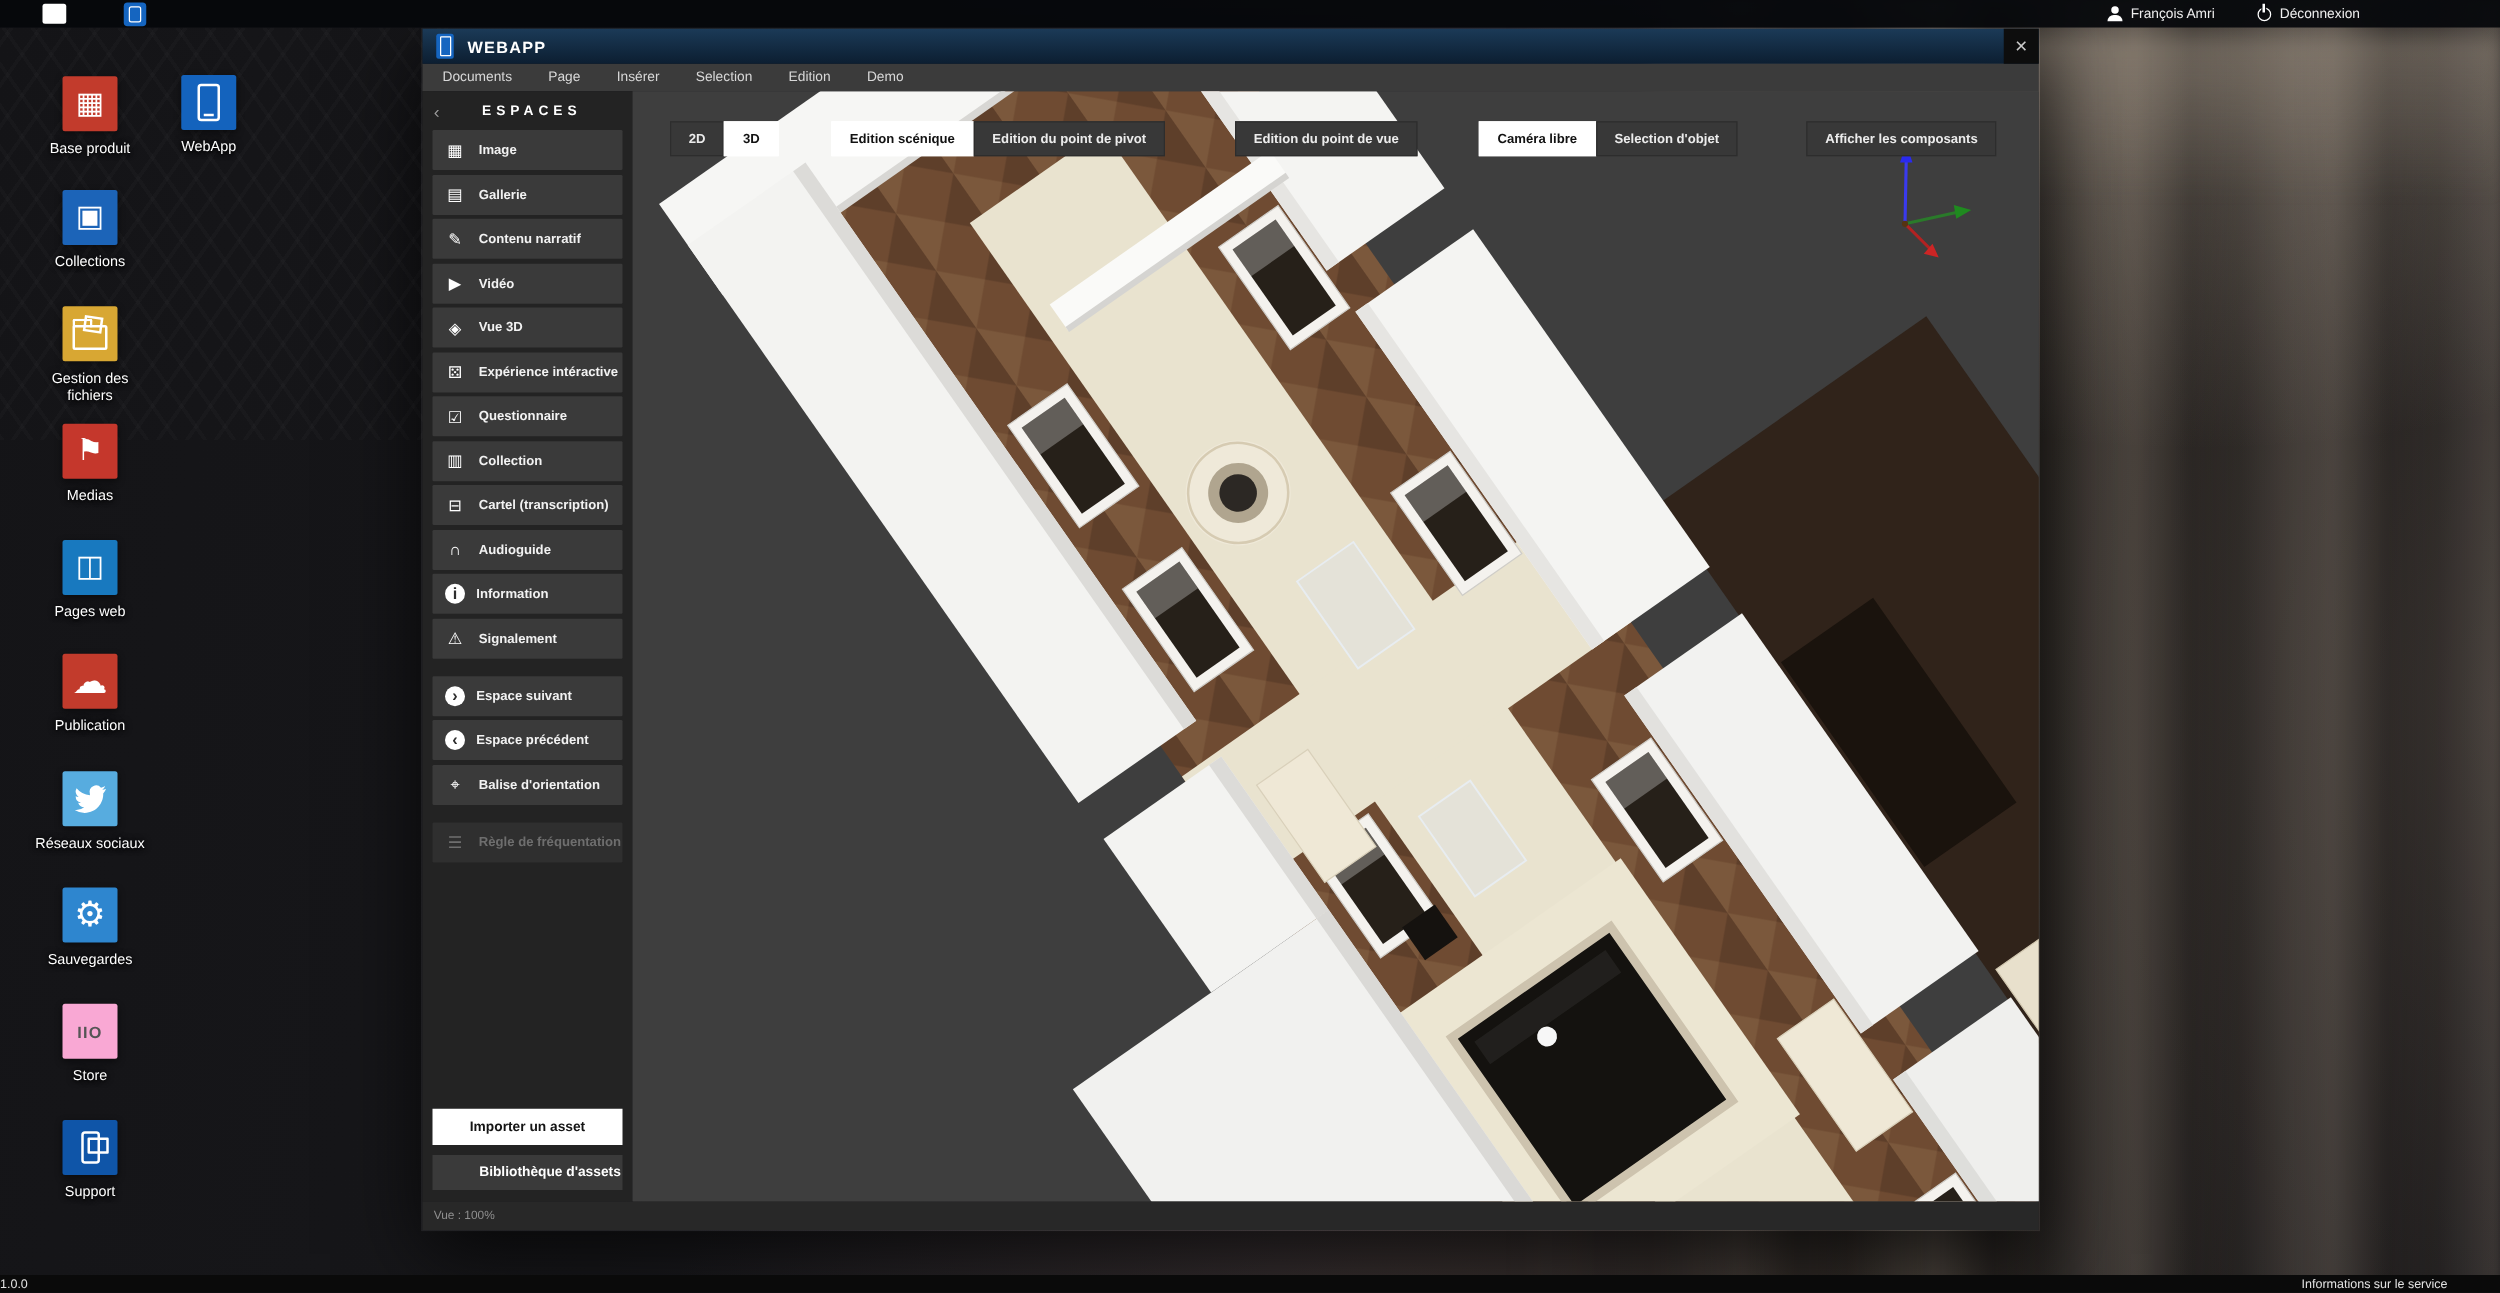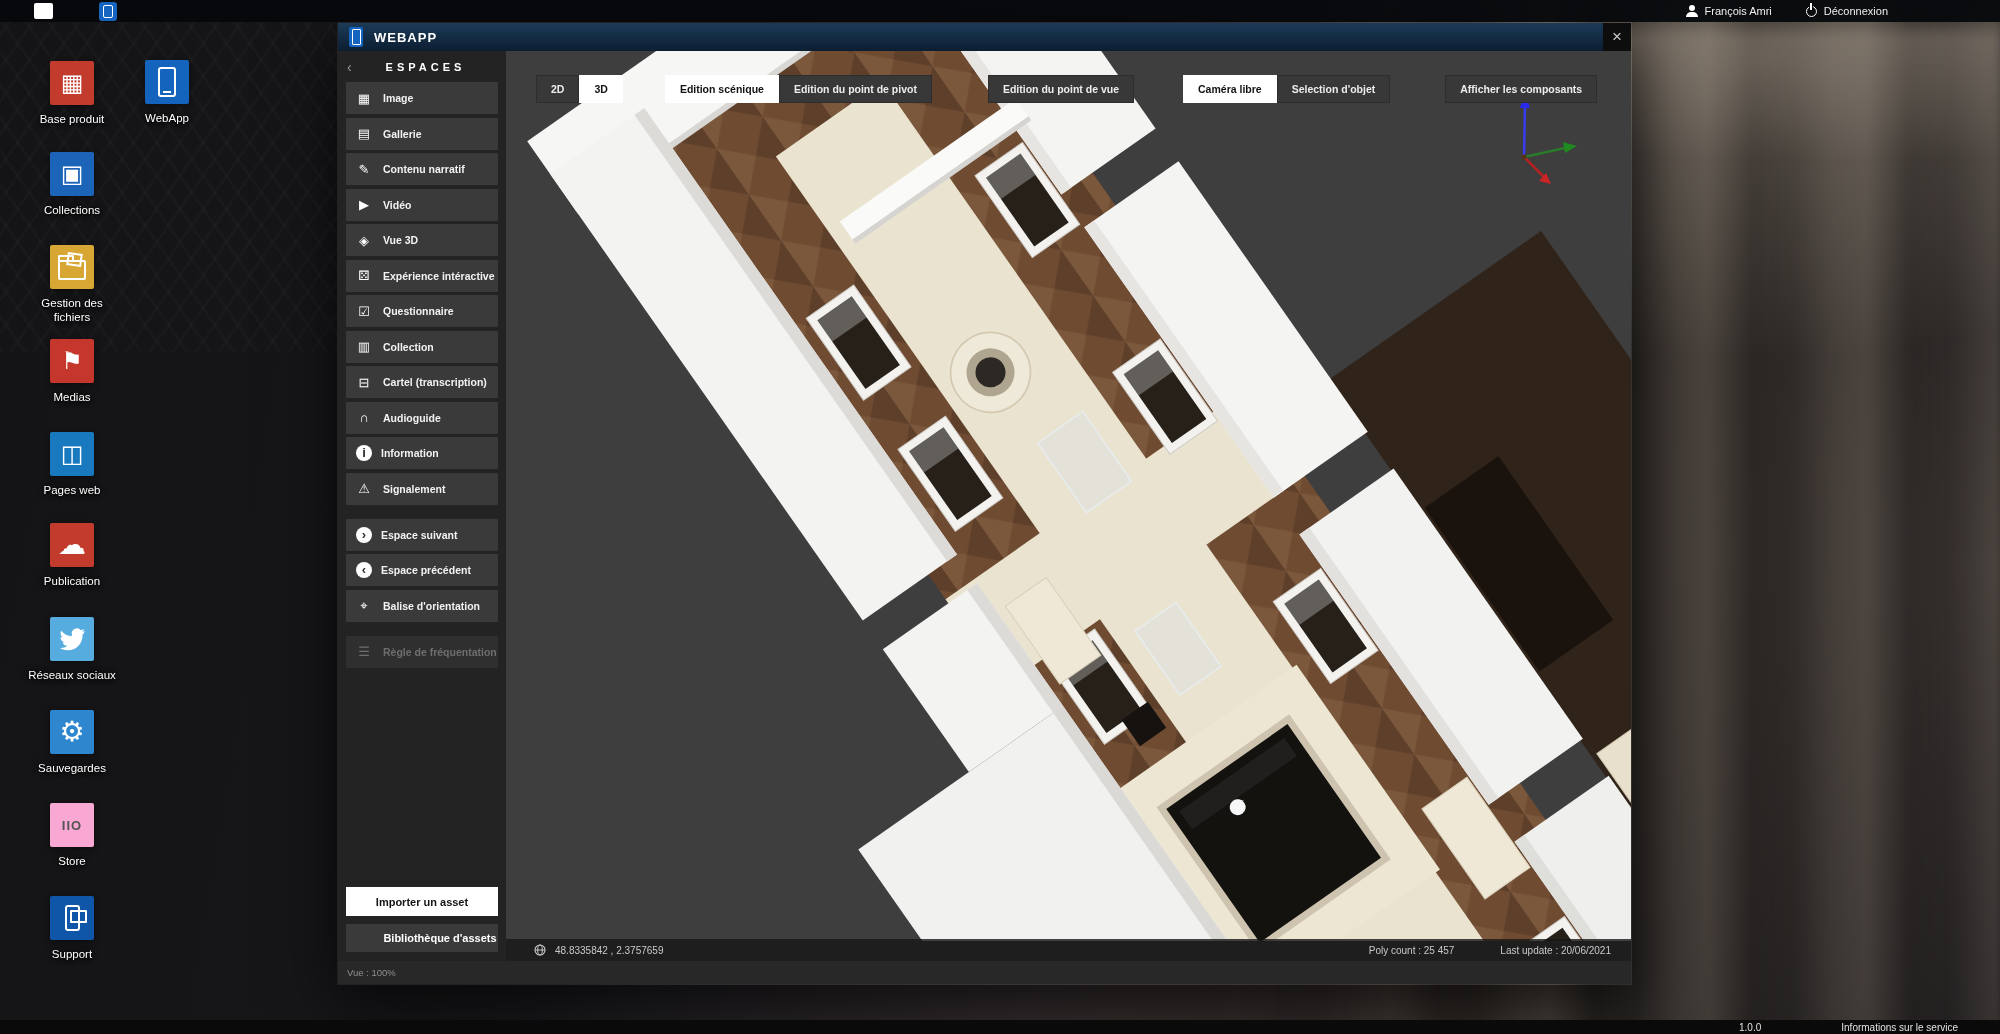--- a/index.html
+++ b/index.html
@@ -40,21 +40,21 @@
     color:#eee; font-size:11px; }
   .tb-user, .tb-logout { display:flex; align-items:center; gap:7px; cursor:default; }
   .ico-person { position:relative; width:12px; height:12px; }
   .ico-person::before { content:""; position:absolute; top:0; left:3px; width:6px; height:6px; border-radius:50%; background:#fff; }
   .ico-person::after { content:""; position:absolute; bottom:0; left:0; width:12px; height:5px; border-radius:6px 6px 0 0; background:#fff; }
   .ico-power { width:11px; height:11px; border:1.5px solid #fff; border-radius:50%; position:relative; }
   .ico-power::after { content:""; position:absolute; top:-4px; left:50%; transform:translateX(-50%); width:2px; height:7px; background:#fff; box-shadow:0 0 0 1px rgba(5,7,11,0.9); }
 
   
   .bottombar { position:absolute; left:0; right:0; bottom:0; height:14px; background:#0a0a0a;
-    display:flex; align-items:center; justify-content:flex-end; gap:80px; padding-right:42px;
+    display:flex; align-items:center; justify-content:space-between; gap:80px; padding-right:42px;
     color:#e2e2e2; font-size:10px; z-index:60; }
 
   
   .dt-icon { position:absolute; width:90px; text-align:center; cursor:default; }
   .tile { width:44px; height:44px; margin:0 auto; border-radius:2px; display:flex; align-items:center; justify-content:center;
     box-shadow:0 2px 6px rgba(0,0,0,0.45); }
   .tile .glyph { color:#fff; font-size:24px; line-height:1; }
   .tile .glyph.big { font-size:28px; }
   .tile .glyph.t-dark { color:#555; font-size:13px; font-weight:bold; letter-spacing:1px; }
   .dt-label { margin-top:7px; color:#fff; font-size:11.5px; line-height:1.25; text-shadow:0 1px 3px #000, 0 0 6px rgba(0,0,0,.8); }
@@ -211,20 +211,28 @@
         <span class="g-support"></span>
       </div>
     <div class="dt-label">Support</div>
   </div>
 
   <div class="window">
     <div class="titlebar">
       <div class="win-phone"></div>
       <div class="win-title">WEBAPP</div>
       <div class="close-btn">×</div>
+    </div>
+    <div class="menubar">
+      <span>Documents</span>
+      <span>Page</span>
+      <span>Insérer</span>
+      <span>Selection</span>
+      <span>Edition</span>
+      <span>Demo</span>
     </div>
 
     <div class="win-body">
 
       <div class="sidebar">
         <div class="sb-head">
           <span class="sb-chevron">‹</span>
           <span class="sb-title">ESPACES</span>
         </div>
         <div class="sb-list">
@@ -419,34 +427,20 @@
           </div>
           <div class="tb-seg m55">
             <div class="tbtn active">Caméra libre</div>
             <div class="tbtn">Selection d'objet</div>
           </div>
           <div class="tb-seg">
             <div class="tbtn">Afficher les composants</div>
           </div>
         </div>
 
-        <div class="vp-status">
-          <div class="vp-coords">
-            <svg width="12" height="12" viewBox="0 0 12 12">
-              <circle cx="6" cy="6" r="5" fill="none" stroke="#c9c9c9" stroke-width="1.1"></circle>
-              <ellipse cx="6" cy="6" rx="2.3" ry="5" fill="none" stroke="#c9c9c9" stroke-width="1"></ellipse>
-              <line x1="1" y1="6" x2="11" y2="6" stroke="#c9c9c9" stroke-width="1"></line>
-            </svg>
-            <span>48.8335842 , 2.3757659</span>
-          </div>
-          <div class="vp-right">
-            <span>Poly count : 25 457</span>
-            <span>Last update : 20/06/2021</span>
-          </div>
-        </div>
       </div>
     </div>
 
     <div class="win-footer">
       <span>Vue : 100%</span>
     </div>
   </div>
 
   <div class="bottombar">
     <span>1.0.0</span>

